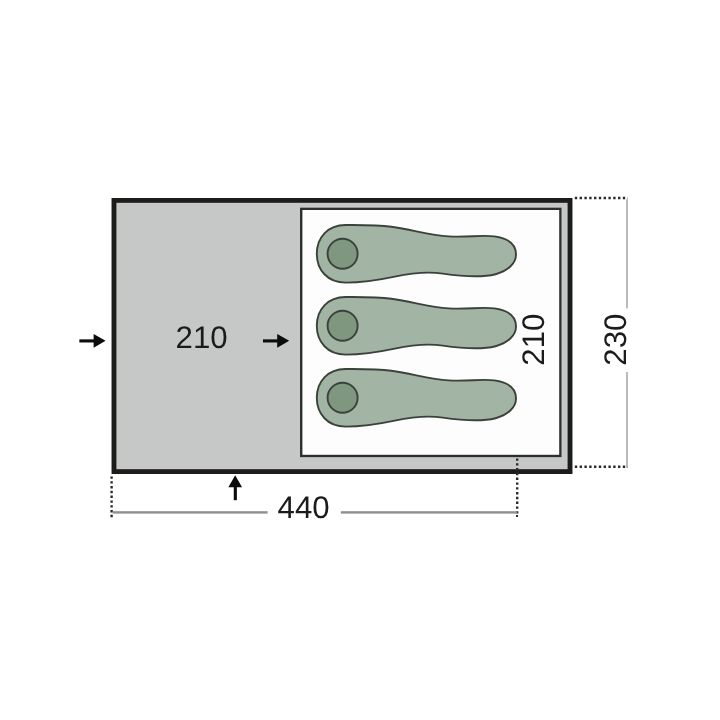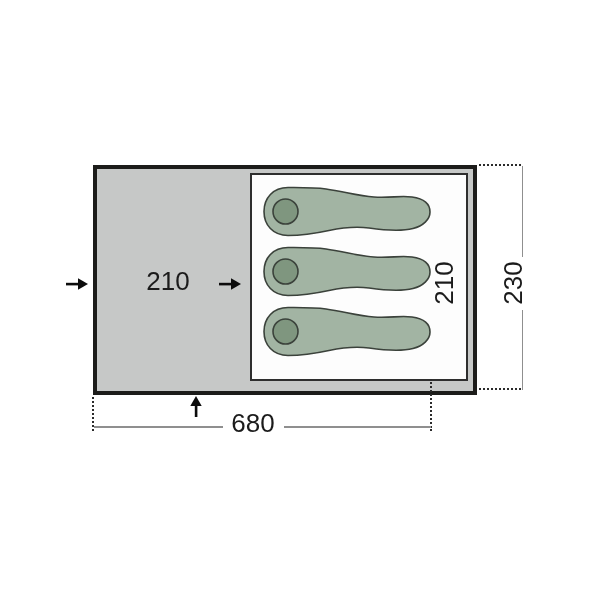--- a/index.html
+++ b/index.html
@@ -80,21 +80,21 @@
       C 168,17.5 161,12.5 150,11
       C 139,9.5 128,12 112,11
       C 96,10 82,5.5 64,3
       C 52,1.2 36,1.5 26,1.5 Z"></path>
     <circle class="pillow" cx="23.5" cy="25.5" r="12.5"></circle>
   </svg>
     </div>
 
   <div class="abs dim-label" style="left:133px;top:268px;width:70px;">210</div>
   <div class="abs dim-label rot" style="left:414px;top:270px;width:60px;">210</div>
-  <div class="abs dim-label" style="left:222px;top:410px;width:62px;">680</div>
+  <div class="abs dim-label" style="left:222px;top:410px;width:62px;">440</div>
   <div class="abs dim-label rot" style="left:483px;top:270px;width:60px;">230</div>
 
   <div class="abs arrow" style="left:66px;top:277px;">
     <svg viewBox="0 0 22 14" width="22" height="14">
       <rect class="shape" x="0" y="5.8" width="12.5" height="2.6"></rect>
       <polygon class="shape" points="12,1.3 22,7 12,12.7"></polygon>
     </svg>
   </div>
   <div class="abs arrow" style="left:219px;top:277px;">
     <svg viewBox="0 0 22 14" width="22" height="14">

